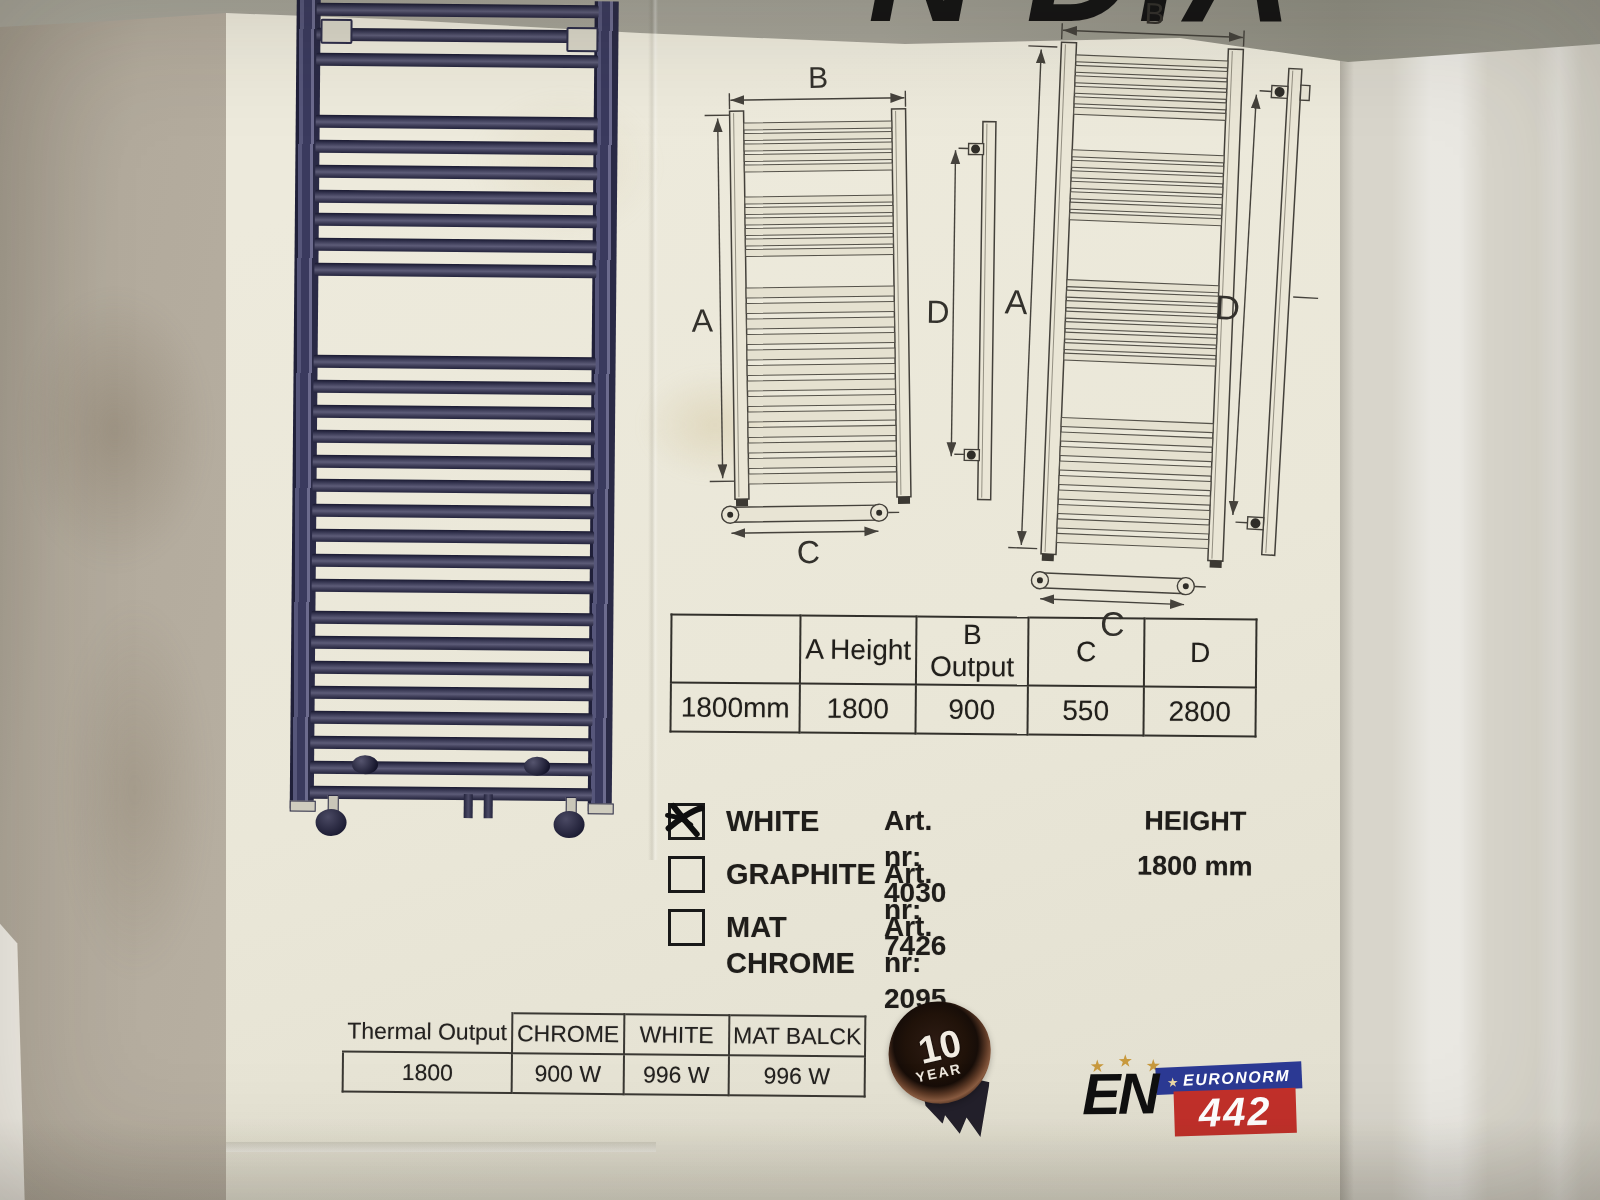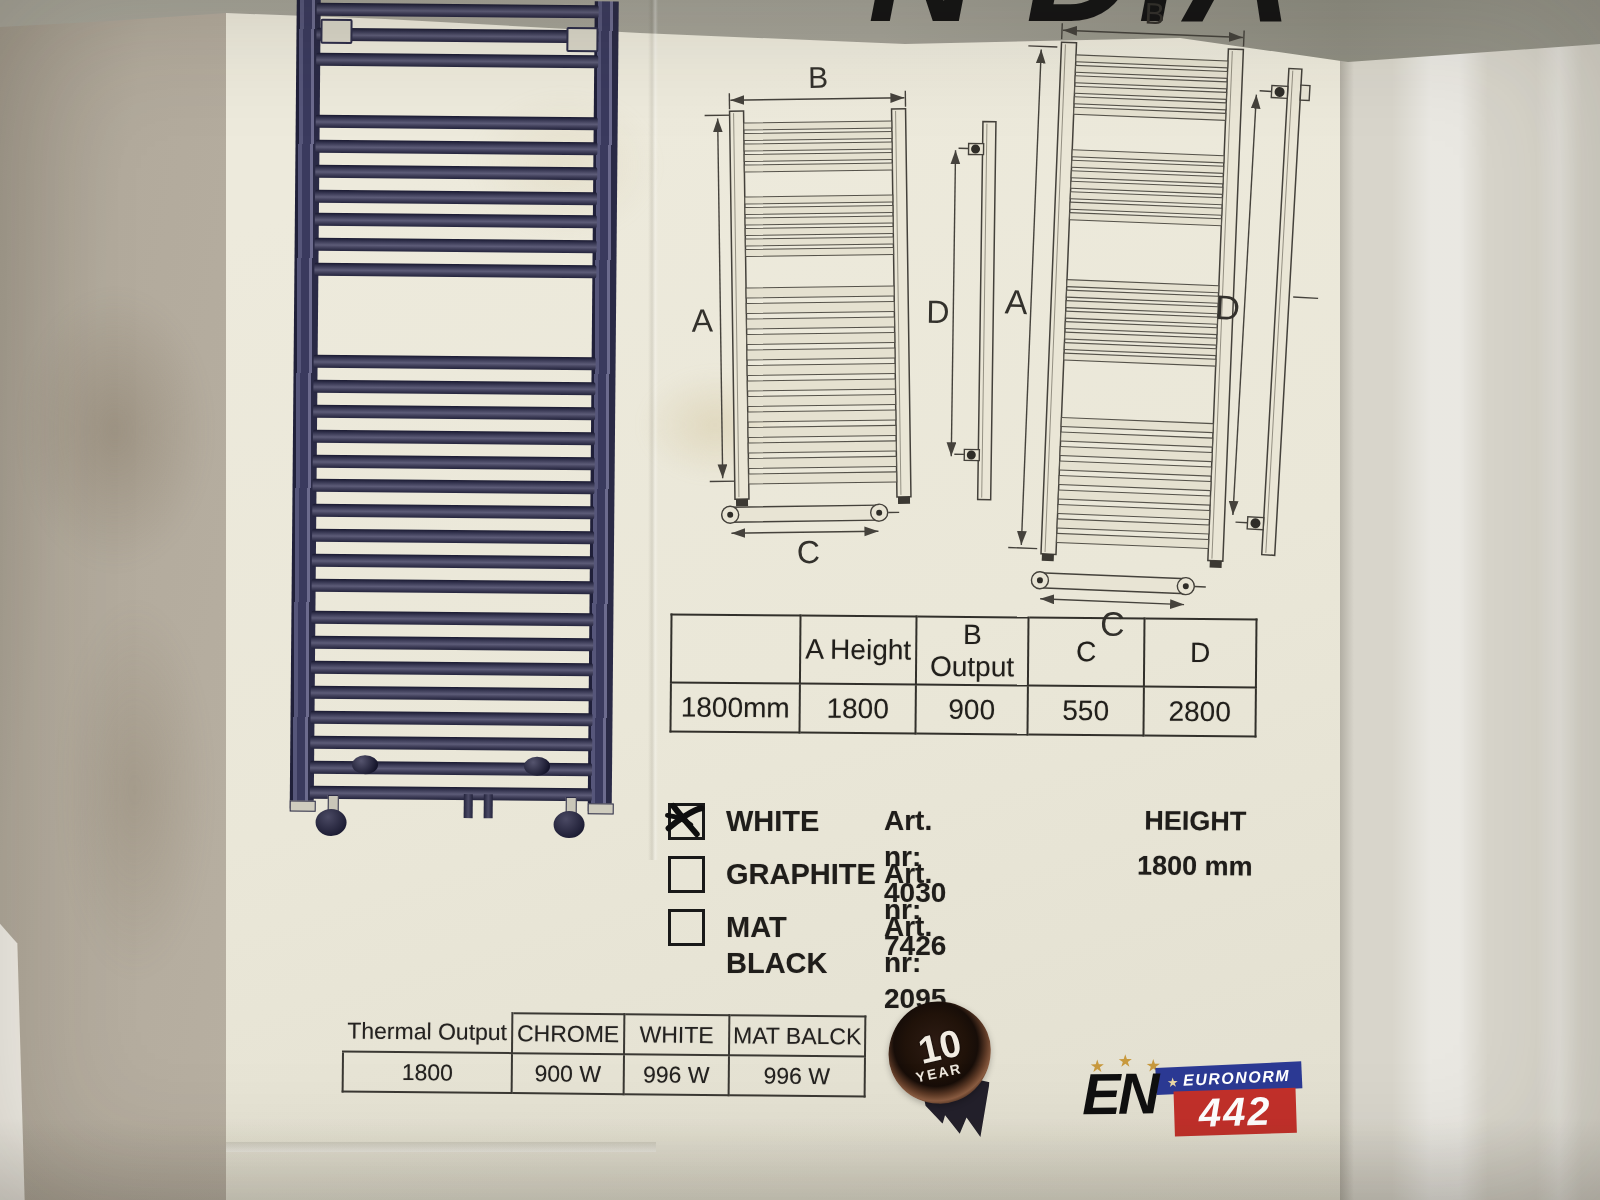--- a/index.html
+++ b/index.html
@@ -346,21 +346,21 @@
     <span class="opt-label">WHITE</span>
     <span class="opt-art">Art. nr: 4030</span>
   </div>
   <div class="opt-row print" style="top:856px;">
     <span class="chk"></span>
     <span class="opt-label">GRAPHITE</span>
     <span class="opt-art">Art. nr: 7426</span>
   </div>
   <div class="opt-row print" style="top:909px;">
     <span class="chk"></span>
-    <span class="opt-label">MAT BLACK</span>
+    <span class="opt-label">MAT CHROME</span>
     <span class="opt-art">Art. nr: 2095</span>
   </div>
   <div class="abs height-block print">
     <div class="hl">HEIGHT</div>
     <div class="hv">1800 mm</div>
   </div>
 
   <div class="abs print" id="thermal-table">
       <table>
         <tbody>

